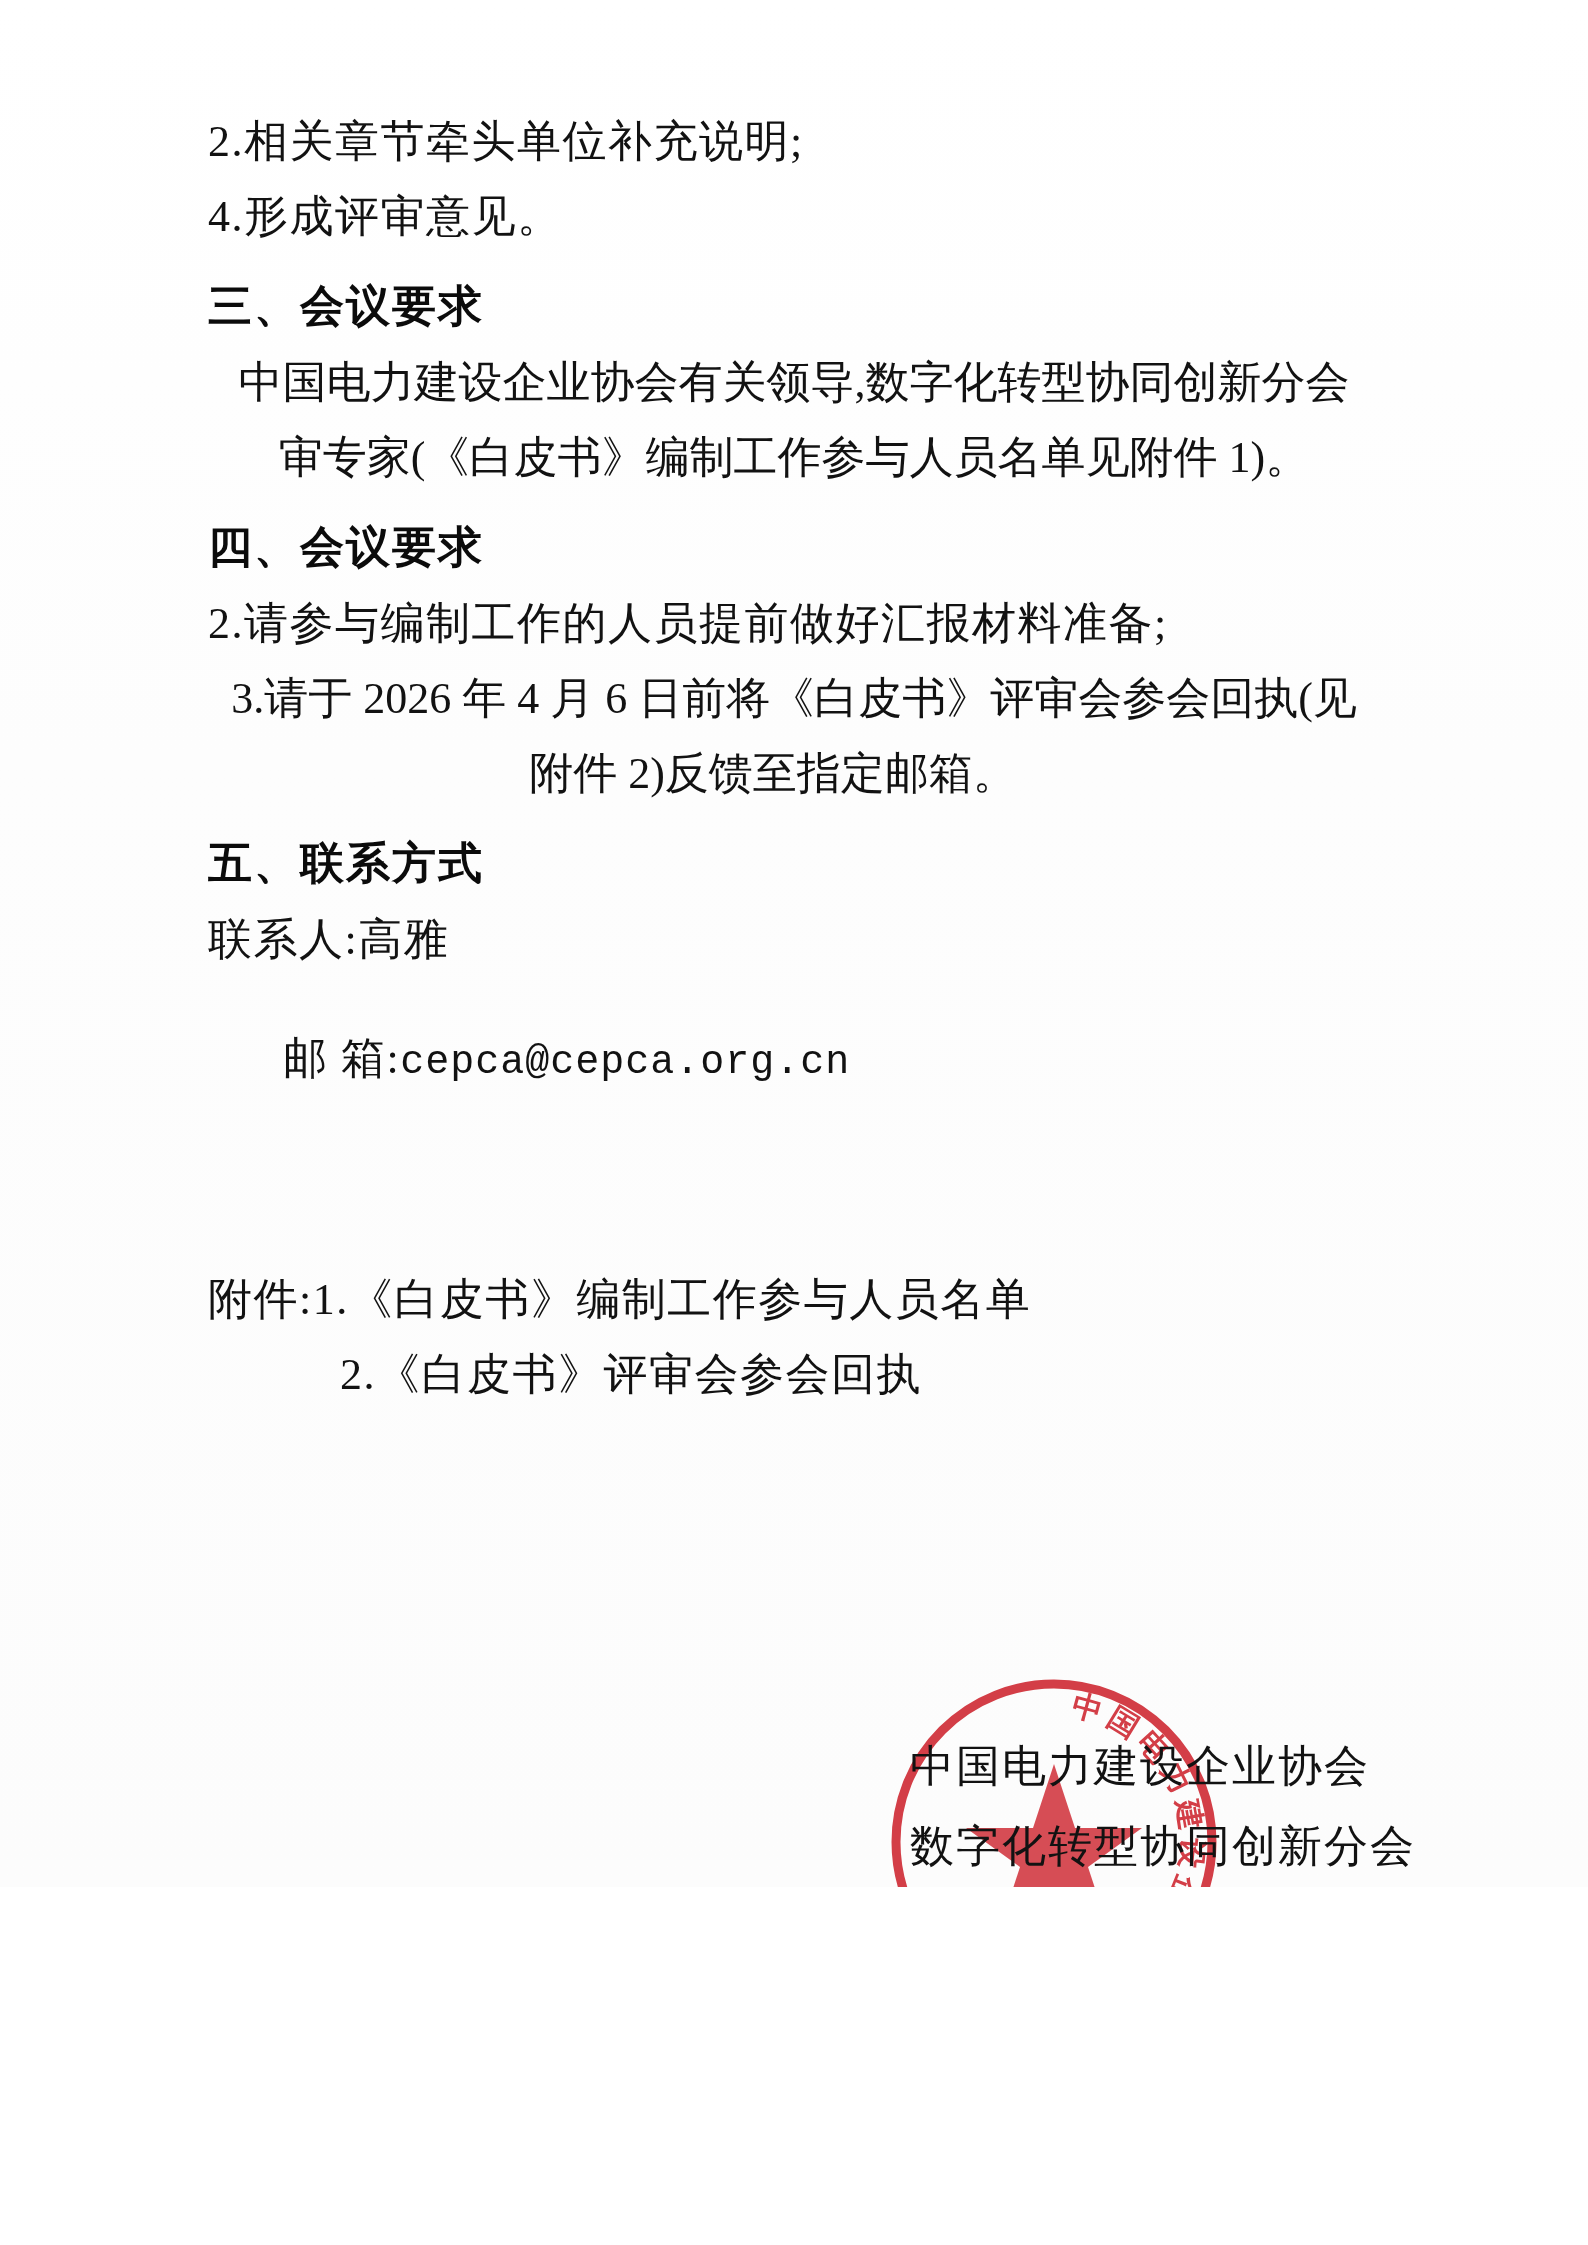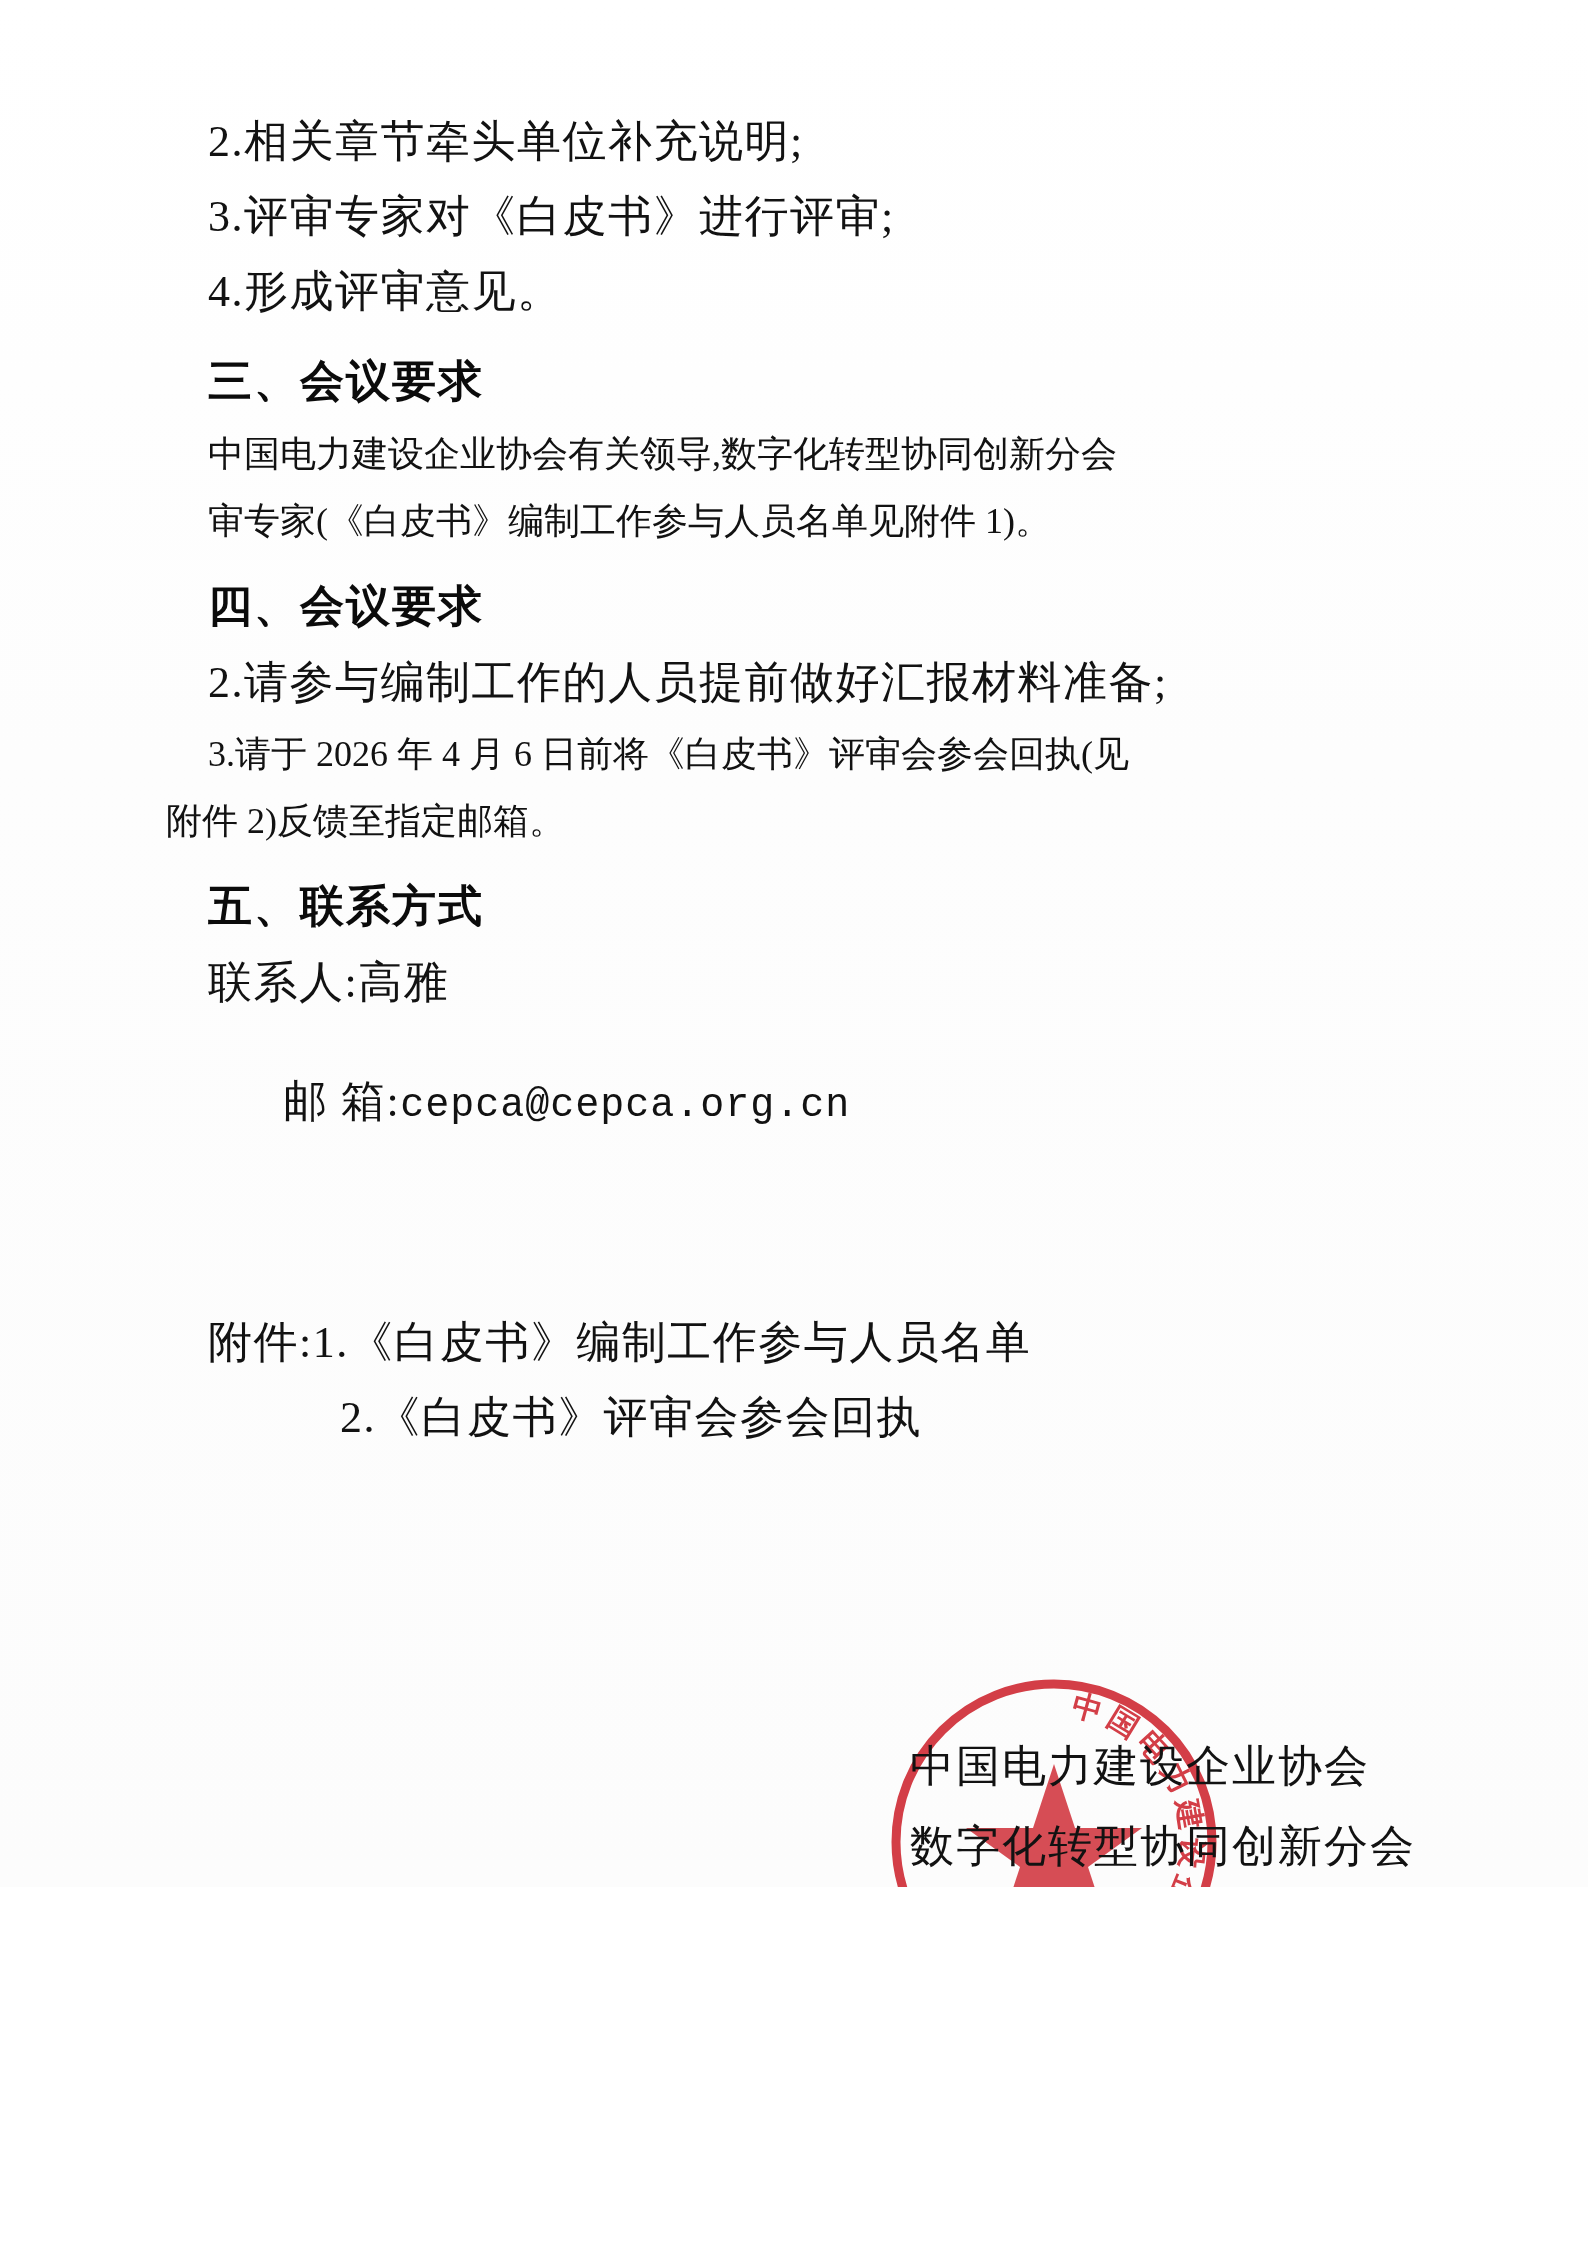--- a/index.html
+++ b/index.html
@@ -37,26 +37,27 @@
     line-height: 1.0;
     letter-spacing: 1.5px;
     white-space: pre;
     color: #121212;
   }
   .body-line {
     margin-bottom: 31px;
     font-family: "Liberation Serif", "DejaVu Serif", serif;
   }
   .para-line {
-    font-size: 36px;
+    font-size: 44px;
     line-height: 1.0;
     letter-spacing: 0px;
     white-space: pre;
     margin-bottom: 31px;
     color: #121212;
+    text-align: center;
   }
   .heading {
     font-family: "Liberation Sans", "DejaVu Sans", sans-serif;
     font-weight: bold;
     font-size: 44px;
     line-height: 1.0;
     letter-spacing: 2px;
     margin-bottom: 33px;
     margin-top: 4px;
     color: #0b0b0b;
@@ -116,21 +117,20 @@
   }
 </style>
 </head>
 <body>
 
 <div class="page">
 
   <div class="content">
 
     <div class="body-line line">2.相关章节牵头单位补充说明;</div>
-    <div class="body-line line">3.评审专家对《白皮书》进行评审;</div>
     <div class="body-line line">4.形成评审意见。</div>
 
     <div class="gap-sm"></div>
 
     <div class="heading">三、会议要求</div>
     <div class="para-line">中国电力建设企业协会有关领导,数字化转型协同创新分会</div>
     <div class="para-line">审专家(《白皮书》编制工作参与人员名单见附件 1)。</div>
 
     <div class="gap-sm"></div>
 

